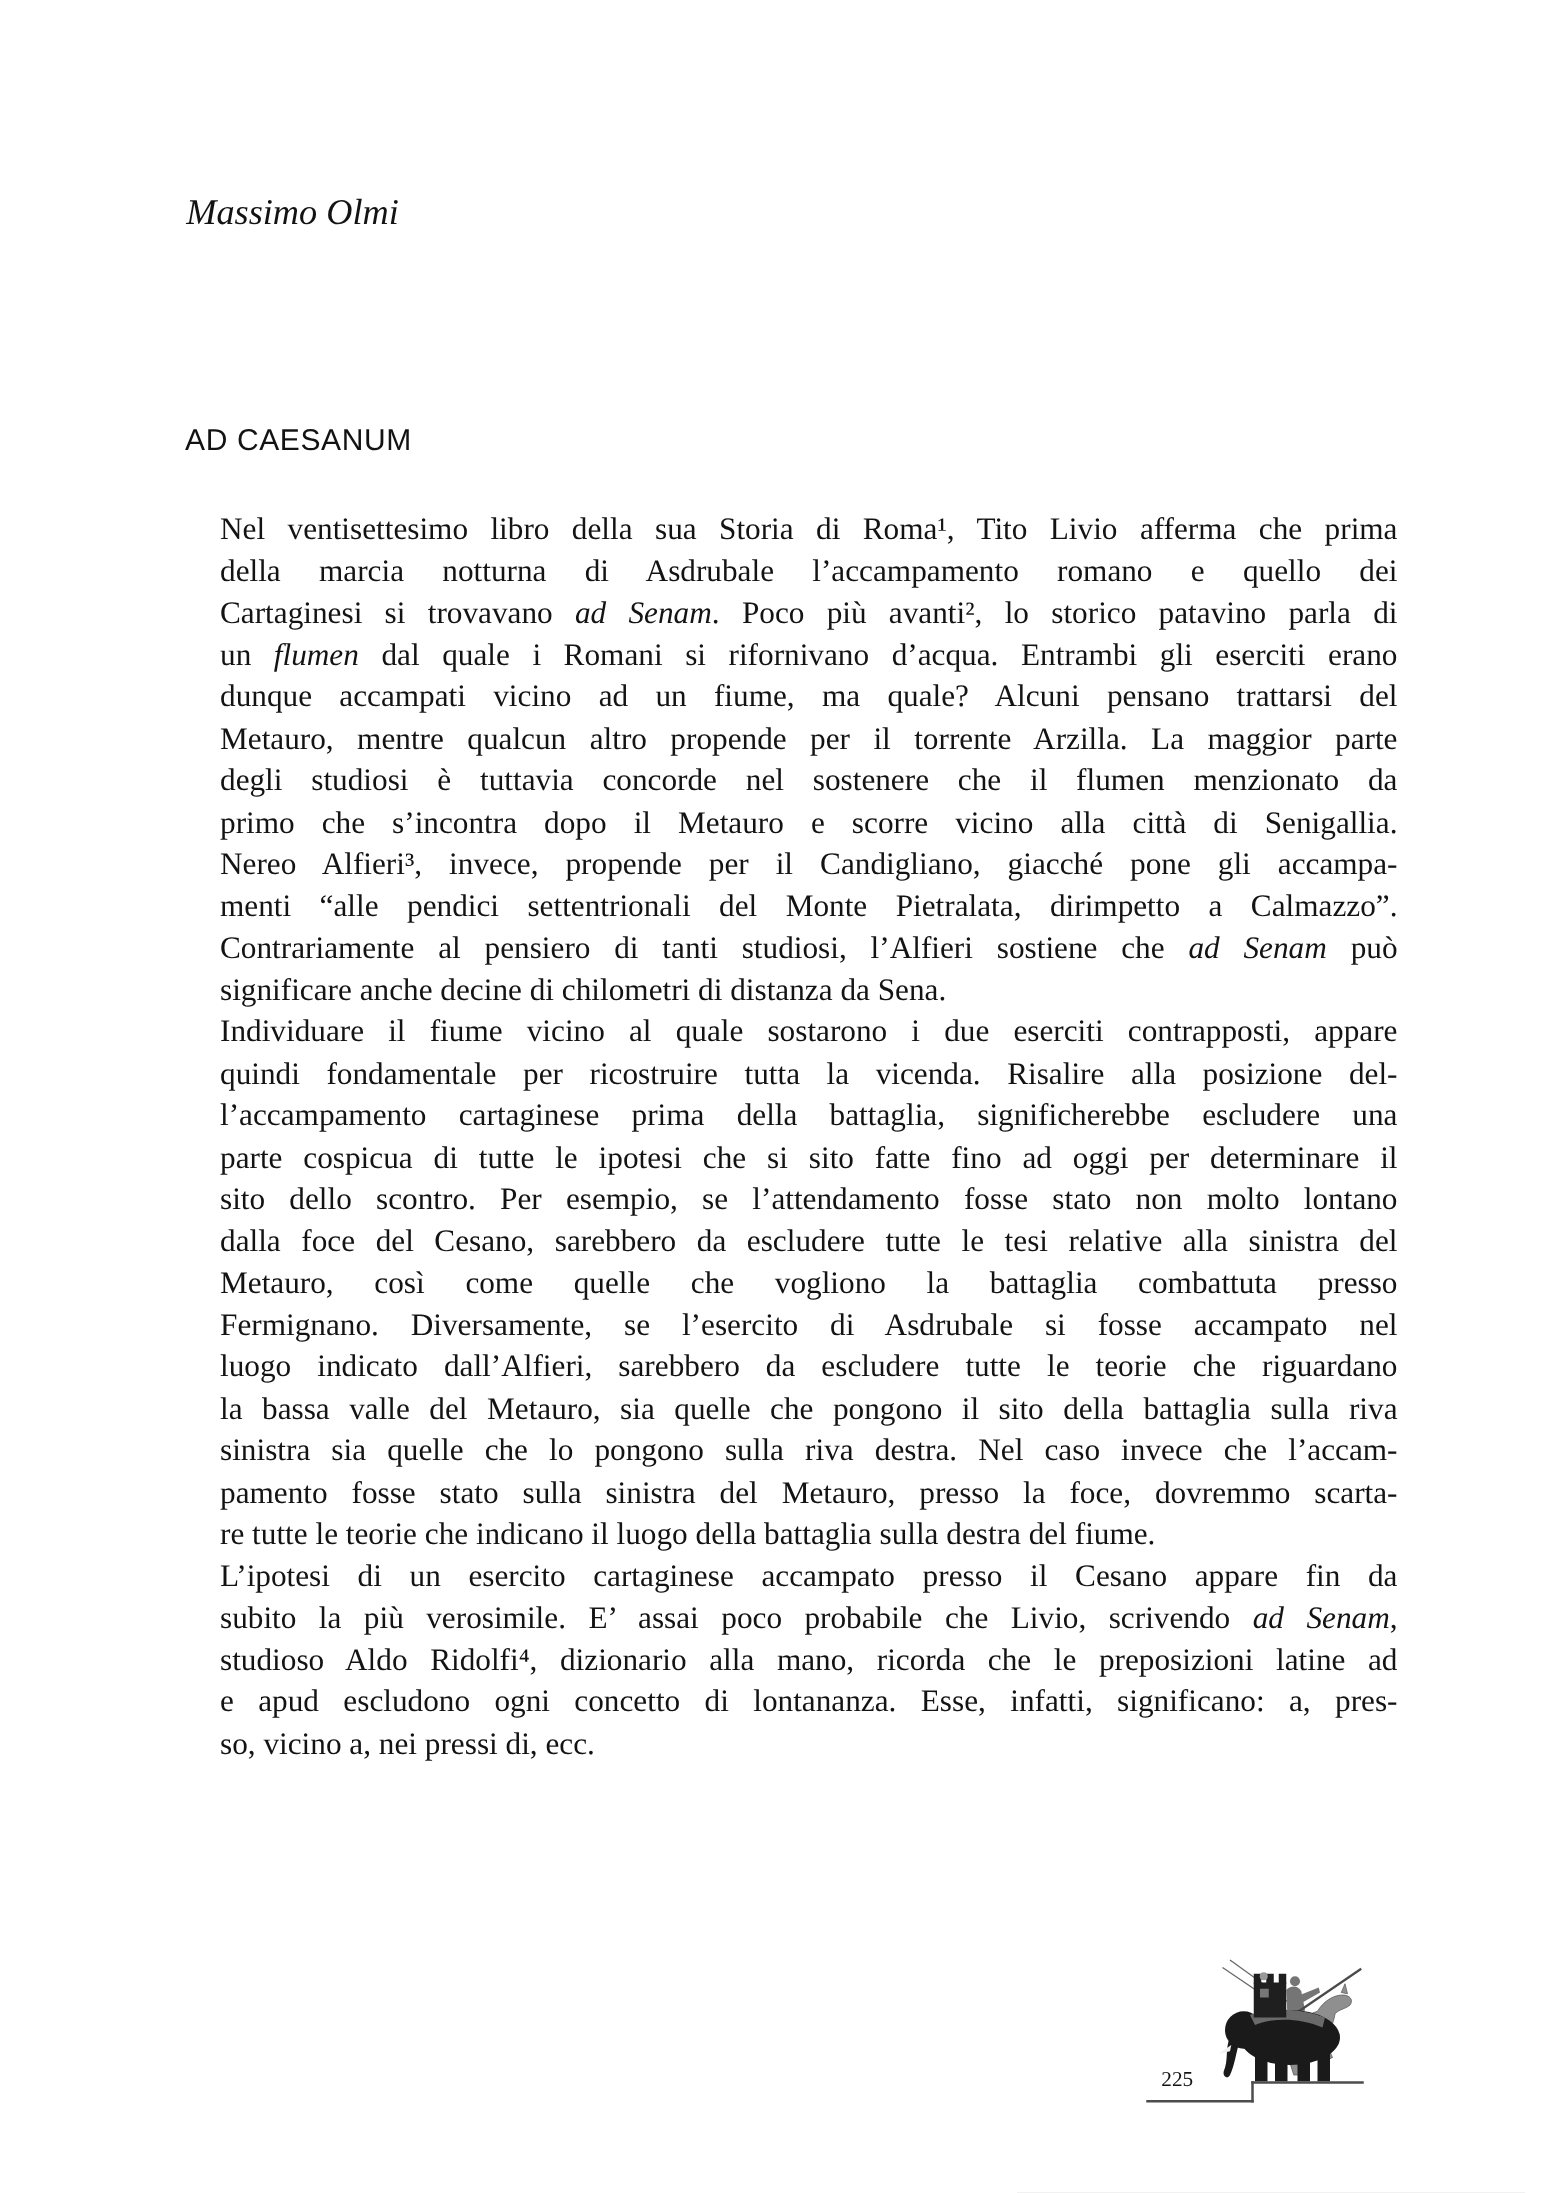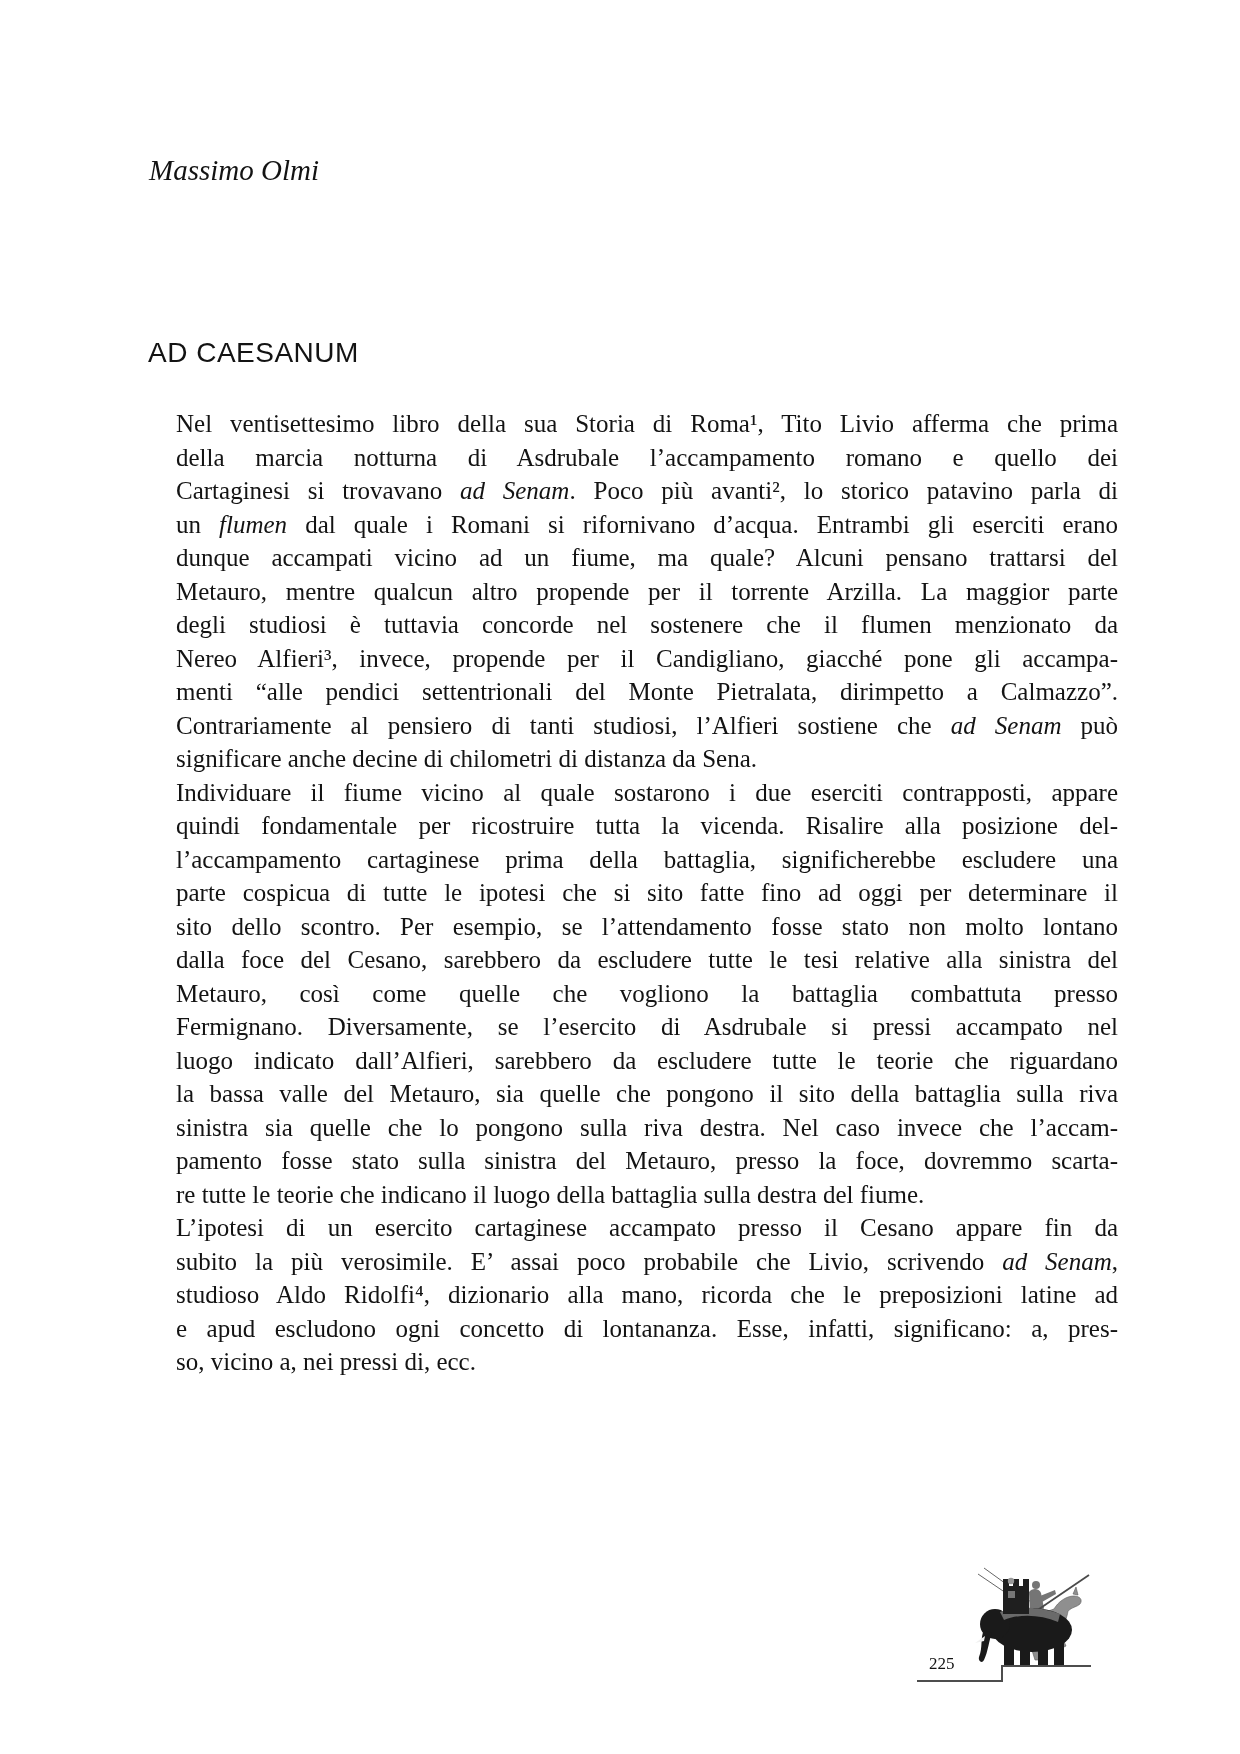--- a/index.html
+++ b/index.html
@@ -12,21 +12,21 @@
     font-family:"Liberation Serif","DejaVu Serif",serif;
     overflow:hidden;
   }
   .author{
     position:absolute;left:149px;top:154px;
     font-style:italic;font-size:29px;line-height:33px;
   }
   .title{
     position:absolute;left:148px;top:337px;
     font-family:"Liberation Sans","DejaVu Sans",sans-serif;
-    font-size:28px;line-height:32px;letter-spacing:0.5px;
+    font-size:24px;line-height:32px;letter-spacing:0.5px;
   }
   .body-text{
     position:absolute;left:148px;top:407px;width:942px;
     font-size:25px;line-height:33.5px;margin-left:28px;
   }
   .line{
     text-align:justify;
     text-align-last:justify;
     text-justify:inter-word;
     white-space:normal;
@@ -53,32 +53,33 @@
   <div class="title">AD CAESANUM</div>
 
   <div class="body-text">
       <div class="line"><span>Nel ventisettesimo libro della sua Storia di Roma¹, Tito Livio afferma che prima</span></div>
       <div class="line"><span>della marcia notturna di Asdrubale l’accampamento romano e quello dei</span></div>
       <div class="line"><span>Cartaginesi si trovavano </span><span class="it">ad Senam</span><span>. Poco più avanti², lo storico patavino parla di</span></div>
       <div class="line"><span>un </span><span class="it">flumen</span><span> dal quale i Romani si rifornivano d’acqua. Entrambi gli eserciti erano</span></div>
       <div class="line"><span>dunque accampati vicino ad un fiume, ma quale? Alcuni pensano trattarsi del</span></div>
       <div class="line"><span>Metauro, mentre qualcun altro propende per il torrente Arzilla. La maggior parte</span></div>
       <div class="line"><span>degli studiosi è tuttavia concorde nel sostenere che il flumen menzionato da</span></div>
+      <div class="line"><span>primo che s’incontra dopo il Metauro e scorre vicino alla città di Senigallia.</span></div>
       <div class="line"><span>Nereo Alfieri³, invece, propende per il Candigliano, giacché pone gli accampa-</span></div>
       <div class="line"><span>menti “alle pendici settentrionali del Monte Pietralata, dirimpetto a Calmazzo”.</span></div>
       <div class="line"><span>Contrariamente al pensiero di tanti studiosi, l’Alfieri sostiene che </span><span class="it">ad Senam</span><span> può</span></div>
       <div class="line last"><span>significare anche decine di chilometri di distanza da Sena.</span></div>
       <div class="line"><span>Individuare il fiume vicino al quale sostarono i due eserciti contrapposti, appare</span></div>
       <div class="line"><span>quindi fondamentale per ricostruire tutta la vicenda. Risalire alla posizione del-</span></div>
       <div class="line"><span>l’accampamento cartaginese prima della battaglia, significherebbe escludere una</span></div>
       <div class="line"><span>parte cospicua di tutte le ipotesi che si sito fatte fino ad oggi per determinare il</span></div>
       <div class="line"><span>sito dello scontro. Per esempio, se l’attendamento fosse stato non molto lontano</span></div>
       <div class="line"><span>dalla foce del Cesano, sarebbero da escludere tutte le tesi relative alla sinistra del</span></div>
       <div class="line"><span>Metauro, così come quelle che vogliono la battaglia combattuta presso</span></div>
-      <div class="line"><span>Fermignano. Diversamente, se l’esercito di Asdrubale si pressi accampato nel</span></div>
+      <div class="line"><span>Fermignano. Diversamente, se l’esercito di Asdrubale si fosse accampato nel</span></div>
       <div class="line"><span>luogo indicato dall’Alfieri, sarebbero da escludere tutte le teorie che riguardano</span></div>
       <div class="line"><span>la bassa valle del Metauro, sia quelle che pongono il sito della battaglia sulla riva</span></div>
       <div class="line"><span>sinistra sia quelle che lo pongono sulla riva destra. Nel caso invece che l’accam-</span></div>
       <div class="line"><span>pamento fosse stato sulla sinistra del Metauro, presso la foce, dovremmo scarta-</span></div>
       <div class="line last"><span>re tutte le teorie che indicano il luogo della battaglia sulla destra del fiume.</span></div>
       <div class="line"><span>L’ipotesi di un esercito cartaginese accampato presso il Cesano appare fin da</span></div>
       <div class="line"><span>subito la più verosimile. E’ assai poco probabile che Livio, scrivendo </span><span class="it">ad Senam</span><span>,</span></div>
       <div class="line"><span>studioso Aldo Ridolfi⁴, dizionario alla mano, ricorda che le preposizioni latine ad</span></div>
       <div class="line"><span>e apud escludono ogni concetto di lontananza. Esse, infatti, significano: a, pres-</span></div>
       <div class="line last"><span>so, vicino a, nei pressi di, ecc.</span></div>

